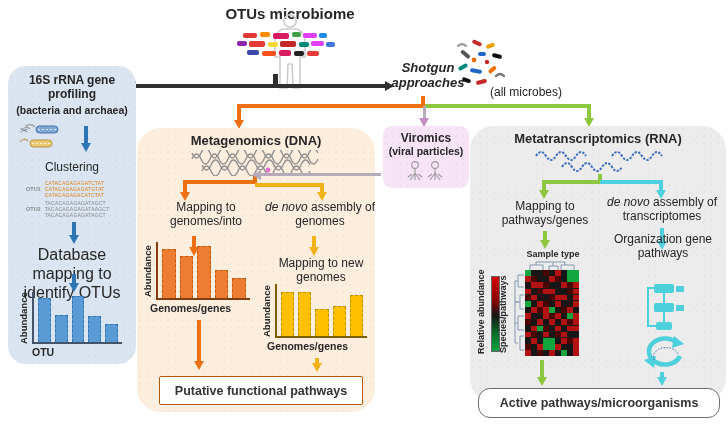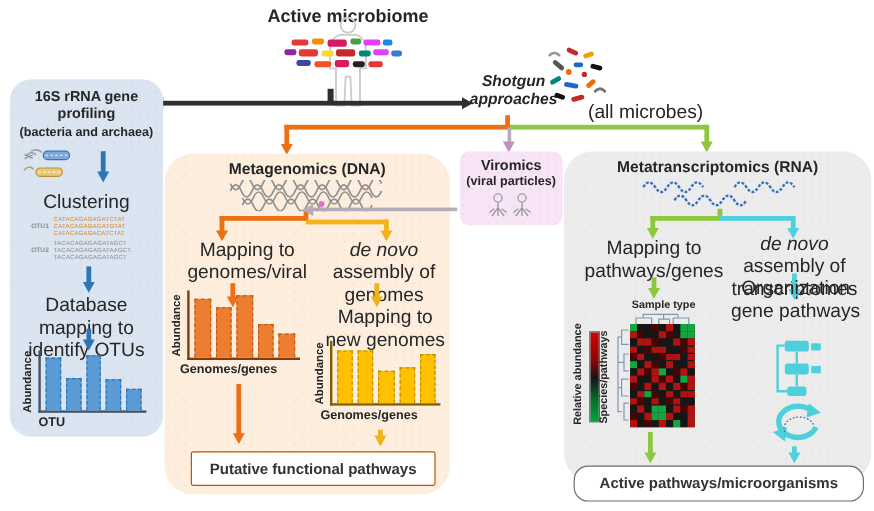--- a/index.html
+++ b/index.html
@@ -4,21 +4,21 @@
 <style>
   html,body{margin:0;padding:0;background:#ffffff;}
   #canvas{position:relative;width:728px;height:426px;background:#ffffff;overflow:hidden;
           font-family:"Liberation Sans",sans-serif;color:#262626;}
   .abs{position:absolute;}
   .t{position:absolute;text-align:center;color:#262626;line-height:1.18;}
   .b15{font-size:15px;font-weight:bold;}
   .b13{font-size:13px;font-weight:bold;}
   .b12{font-size:12px;font-weight:bold;}
   .b11{font-size:10.5px;font-weight:bold;}
-  .r12{font-size:16px;}
+  .r12{font-size:12px;}
   .r9{font-size:9px;}
   .sb12{font-size:16px;font-weight:400;}
   .pastel{position:absolute;border-radius:18px;
           background-image:radial-gradient(rgba(0,0,0,0.035) 1px, transparent 1px);
           background-size:7px 7px;}
   
   .hl{position:absolute;height:3.5px;}
   .vl{position:absolute;width:3.5px;}
   .ah-d{position:absolute;width:0;height:0;border-left:5.5px solid transparent;
         border-right:5.5px solid transparent;border-top-width:9px;border-top-style:solid;}
@@ -44,21 +44,21 @@
   .heat{position:absolute;display:grid;gap:0.5px;background:#1a1a1a;}
   .heat div{width:100%;height:100%;}
   .scale{position:absolute;border:1px solid #666;
          background:linear-gradient(#d40000 0%,#8a0505 32%,#161616 52%,#0b6e28 76%,#00a33d 100%);}
 </style>
 </head>
 <body>
 
 <div id="canvas">
 
-  <div class="t b15" style="left:198px;top:5px;width:184px;">Active microbiome</div>
+  <div class="t b15" style="left:198px;top:5px;width:184px;">OTUs microbiome</div>
 
   <svg class="abs" style="left:250px;top:12px;" width="80" height="78" viewBox="0 0 80 78">
     <circle cx="40" cy="9" r="6.2" fill="none" stroke="#cdcdcd" stroke-width="1.6"></circle>
     <path d="M33,17 C27,19 25,24 25,30 L25,45 L30,45 L30,76 L37,76 L38,52 L42,52 L43,76 L50,76 L50,45 L55,45 L55,30 C55,24 53,19 47,17 Z" fill="none" stroke="#cdcdcd" stroke-width="1.6"></path>
   </svg>
 
   <svg class="abs" style="left:233px;top:30px;" width="114" height="32" viewBox="0 0 114 32">
     <g>
       <rect x="10" y="3" width="14" height="5" rx="2" fill="#e53935"></rect>
       <rect x="27" y="2" width="10" height="5" rx="2" fill="#fb8c00"></rect>
@@ -199,21 +199,21 @@
   <div class="vl" style="left:320px;top:183px;height:10px;background:var(--c-yellow);"></div>
   <div class="ah-d" style="left:316.5px;top:192px;border-top-color:var(--c-yellow);"></div>
 
   <div class="hl" style="left:260px;top:173px;width:121px;height:2.5px;background:var(--c-greyarrow);"></div>
   <div class="ah-l" style="left:252px;top:169.5px;border-right-color:var(--c-greyarrow);"></div>
   <svg class="abs" style="left:262px;top:165px;" width="12" height="12" viewBox="0 0 12 12">
     <circle cx="6" cy="5" r="2.4" fill="#e36fd0"></circle>
     <path d="M6,7.4 V10 M3.8,8.8 L2,11 M8.2,8.8 L10,11" stroke="#c38fc3" stroke-width="1"></path>
   </svg>
 
-  <div class="t r12" style="left:150px;top:200px;width:112px;">Mapping to genomes/viral</div>
+  <div class="t r12" style="left:150px;top:200px;width:112px;">Mapping to genomes/into</div>
   <div class="t r12" style="left:262px;top:200px;width:116px;">
     <i>de novo</i>
     <span>assembly of genomes</span>
   </div>
 
   <div class="vl" style="left:192px;top:236px;height:12px;background:var(--c-orange);"></div>
   <div class="ah-d" style="left:188.5px;top:247px;border-top-color:var(--c-orange);"></div>
 
   <div class="chart" style="left:142px;top:240px;width:118px;height:76px;">
     <div class="ylab" style="left:0;top:2px;height:58px;">Abundance</div>

